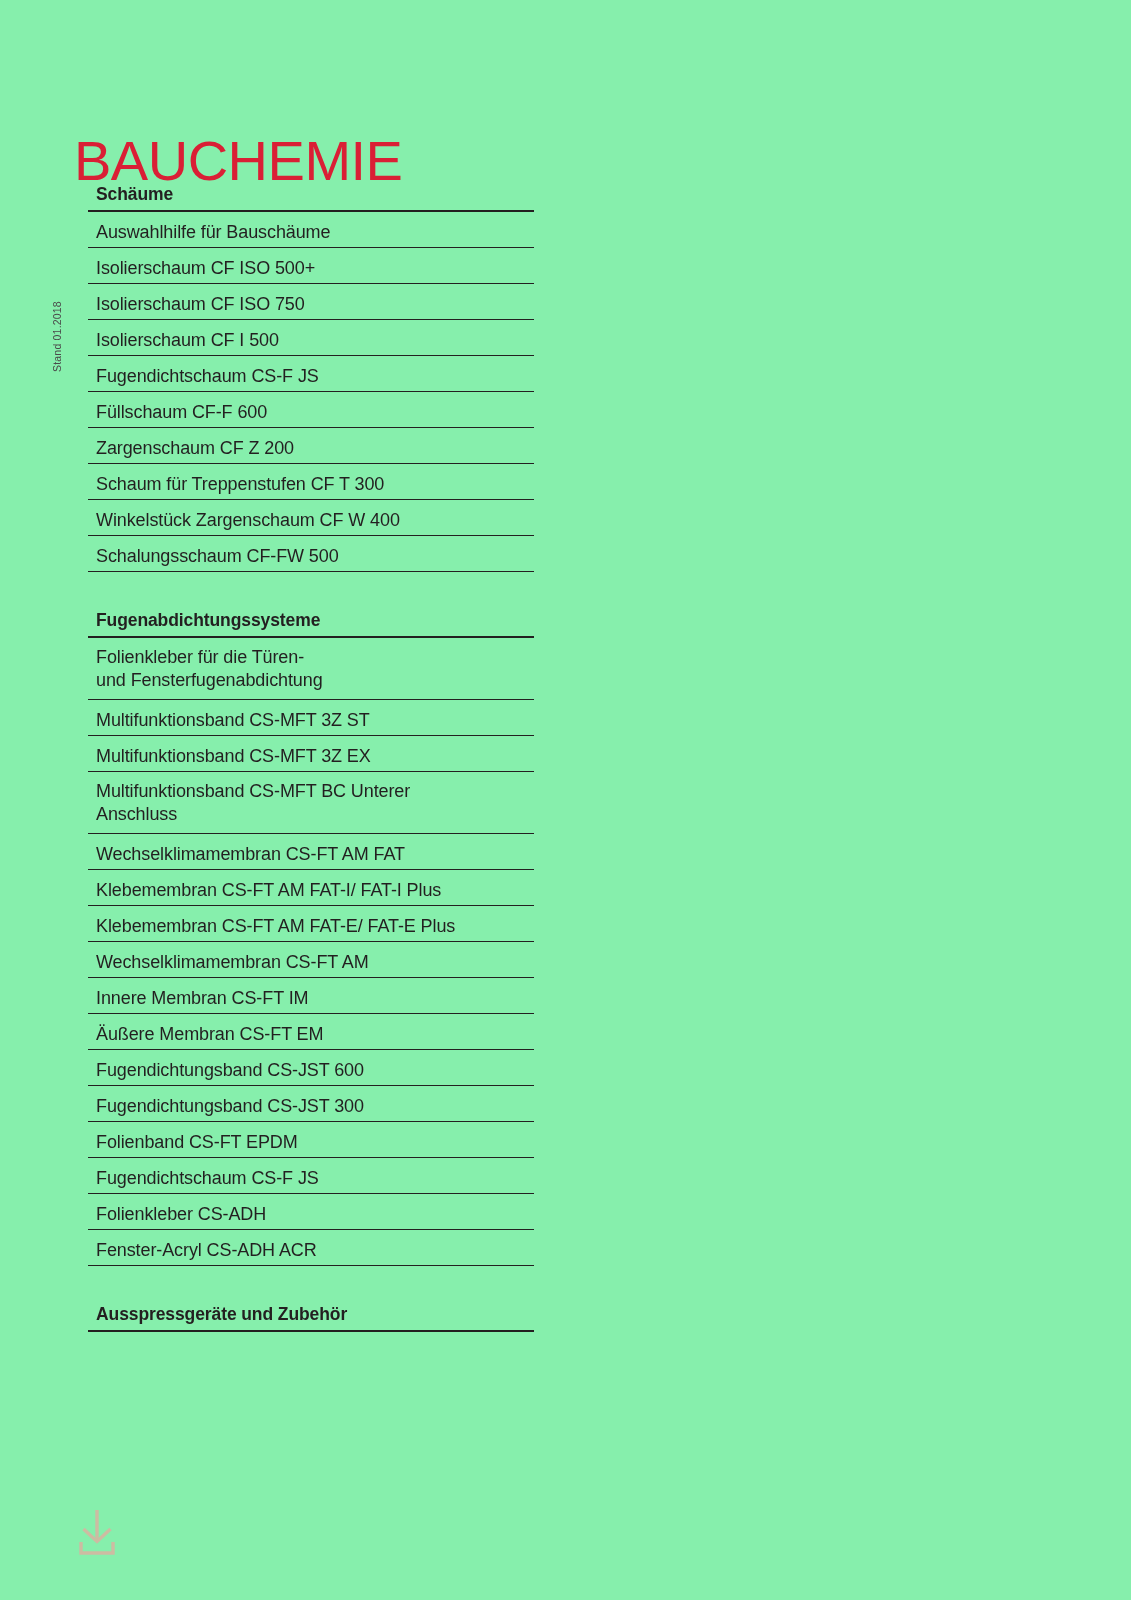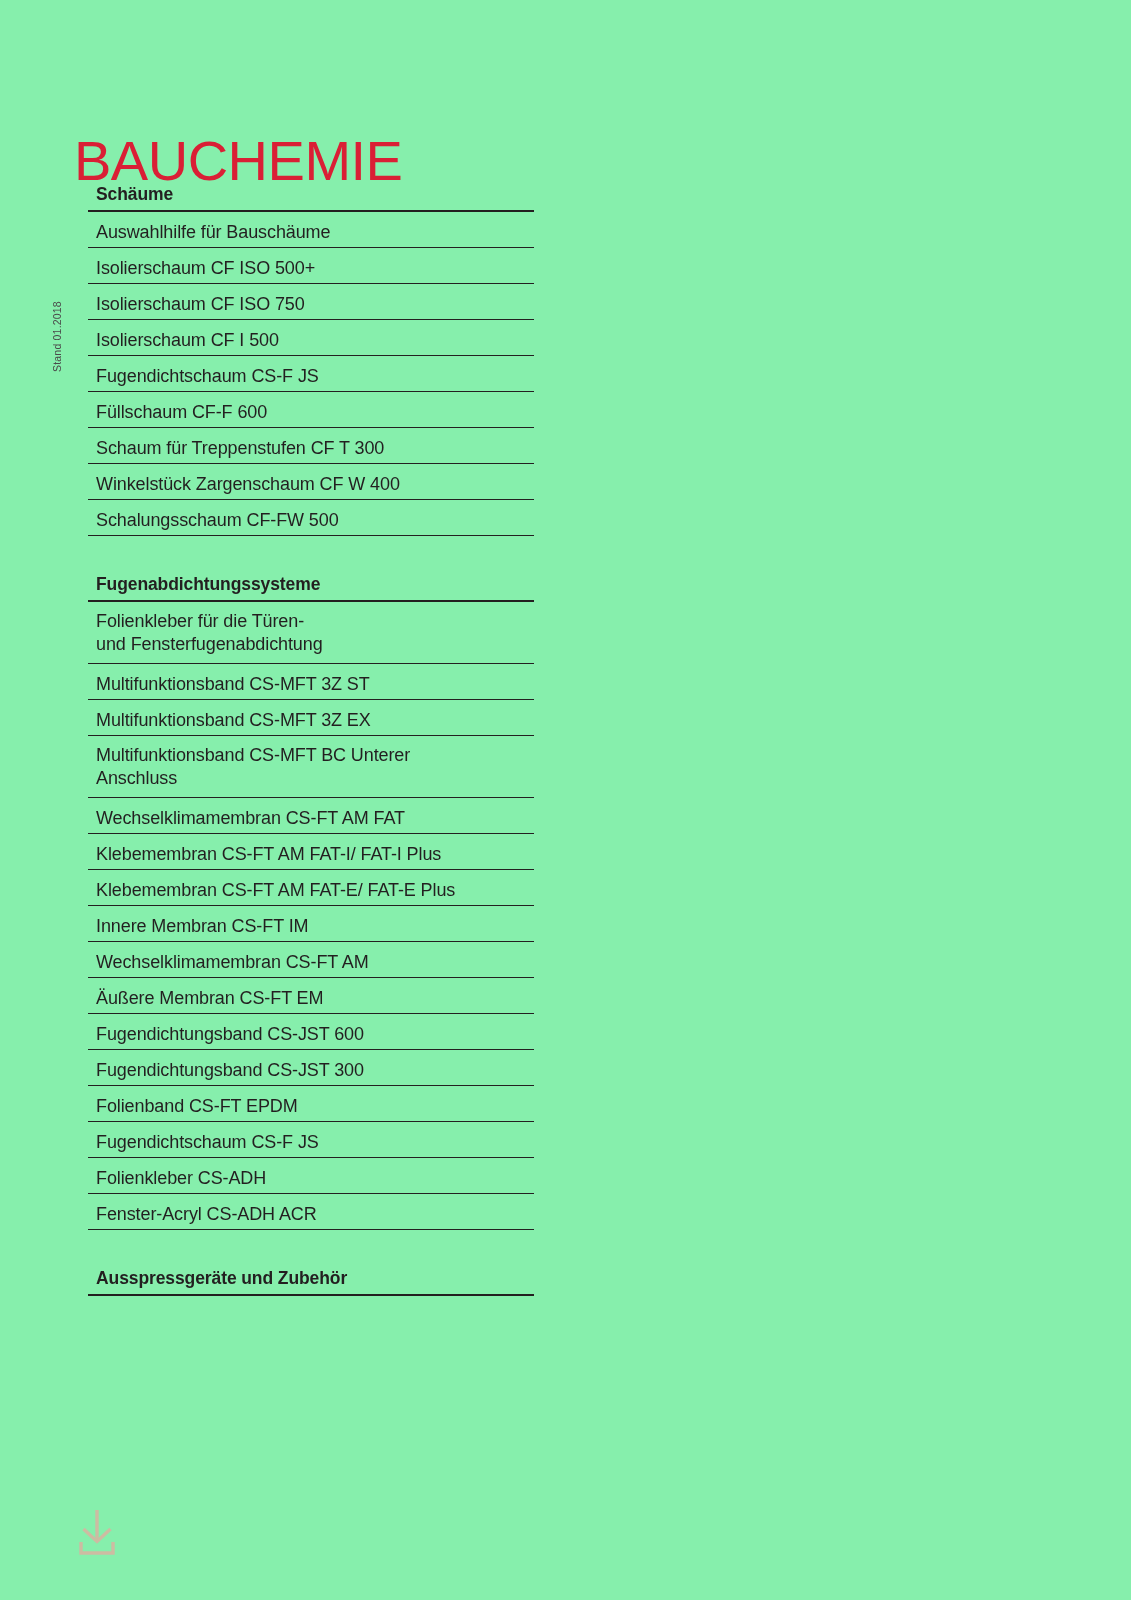--- a/index.html
+++ b/index.html
@@ -134,37 +134,38 @@
   <div class="toc">
       <div class="section">
         <div class="section-title">Schäume</div>
         <ul class="toc-list">
           <li class="toc-item"><span class="l1">Auswahlhilfe für Bauschäume</span></li>
           <li class="toc-item"><span class="l1">Isolierschaum CF ISO 500+</span></li>
           <li class="toc-item"><span class="l1">Isolierschaum CF ISO 750</span></li>
           <li class="toc-item"><span class="l1">Isolierschaum CF I 500</span></li>
           <li class="toc-item"><span class="l1">Fugendichtschaum CS-F JS</span></li>
           <li class="toc-item"><span class="l1">Füllschaum CF-F 600</span></li>
+          <li class="toc-item"><span class="l1">Zargenschaum CF Z 200</span></li>
           <li class="toc-item"><span class="l1">Schaum für Treppenstufen CF T 300</span></li>
           <li class="toc-item"><span class="l1">Winkelstück Zargenschaum CF W 400</span></li>
           <li class="toc-item"><span class="l1">Schalungsschaum CF-FW 500</span></li>
         </ul>
       </div>
       <div class="section">
         <div class="section-title">Fugenabdichtungssysteme</div>
         <ul class="toc-list">
           <li class="toc-item two-line"><span class="l1">Folienkleber für die Türen-</span><span class="l2">und Fensterfugenabdichtung</span></li>
           <li class="toc-item"><span class="l1">Multifunktionsband CS-MFT 3Z ST</span></li>
           <li class="toc-item"><span class="l1">Multifunktionsband CS-MFT 3Z EX</span></li>
           <li class="toc-item two-line"><span class="l1">Multifunktionsband CS-MFT BC Unterer</span><span class="l2">Anschluss</span></li>
           <li class="toc-item"><span class="l1">Wechselklimamembran CS-FT AM FAT</span></li>
           <li class="toc-item"><span class="l1">Klebemembran CS-FT AM FAT-I/ FAT-I Plus</span></li>
           <li class="toc-item"><span class="l1">Klebemembran CS-FT AM FAT-E/ FAT-E Plus</span></li>
+          <li class="toc-item"><span class="l1">Wechselklimamembran CS-FT AM</span></li>
           <li class="toc-item"><span class="l1">Innere Membran CS-FT IM</span></li>
-          <li class="toc-item"><span class="l1">Wechselklimamembran CS-FT AM</span></li>
           <li class="toc-item"><span class="l1">Äußere Membran CS-FT EM</span></li>
           <li class="toc-item"><span class="l1">Fugendichtungsband CS-JST 600</span></li>
           <li class="toc-item"><span class="l1">Fugendichtungsband CS-JST 300</span></li>
           <li class="toc-item"><span class="l1">Folienband CS-FT EPDM</span></li>
           <li class="toc-item"><span class="l1">Fugendichtschaum CS-F JS</span></li>
           <li class="toc-item"><span class="l1">Folienkleber CS-ADH</span></li>
           <li class="toc-item"><span class="l1">Fenster-Acryl CS-ADH ACR</span></li>
         </ul>
       </div>
       <div class="section no-items">

